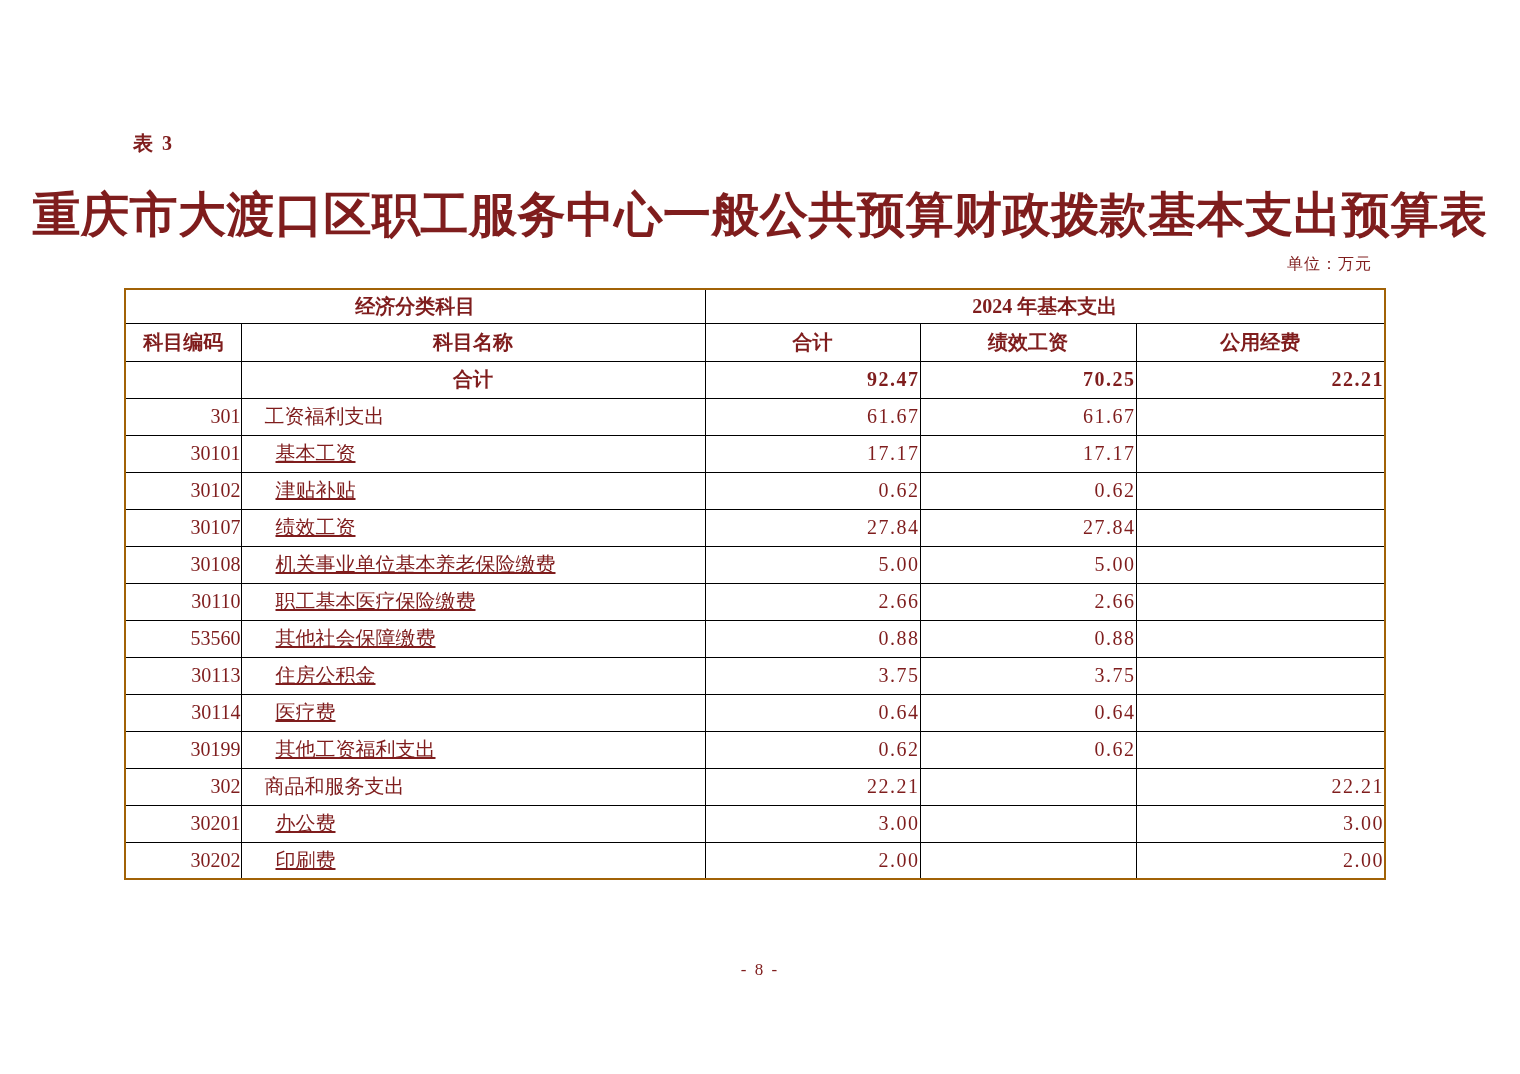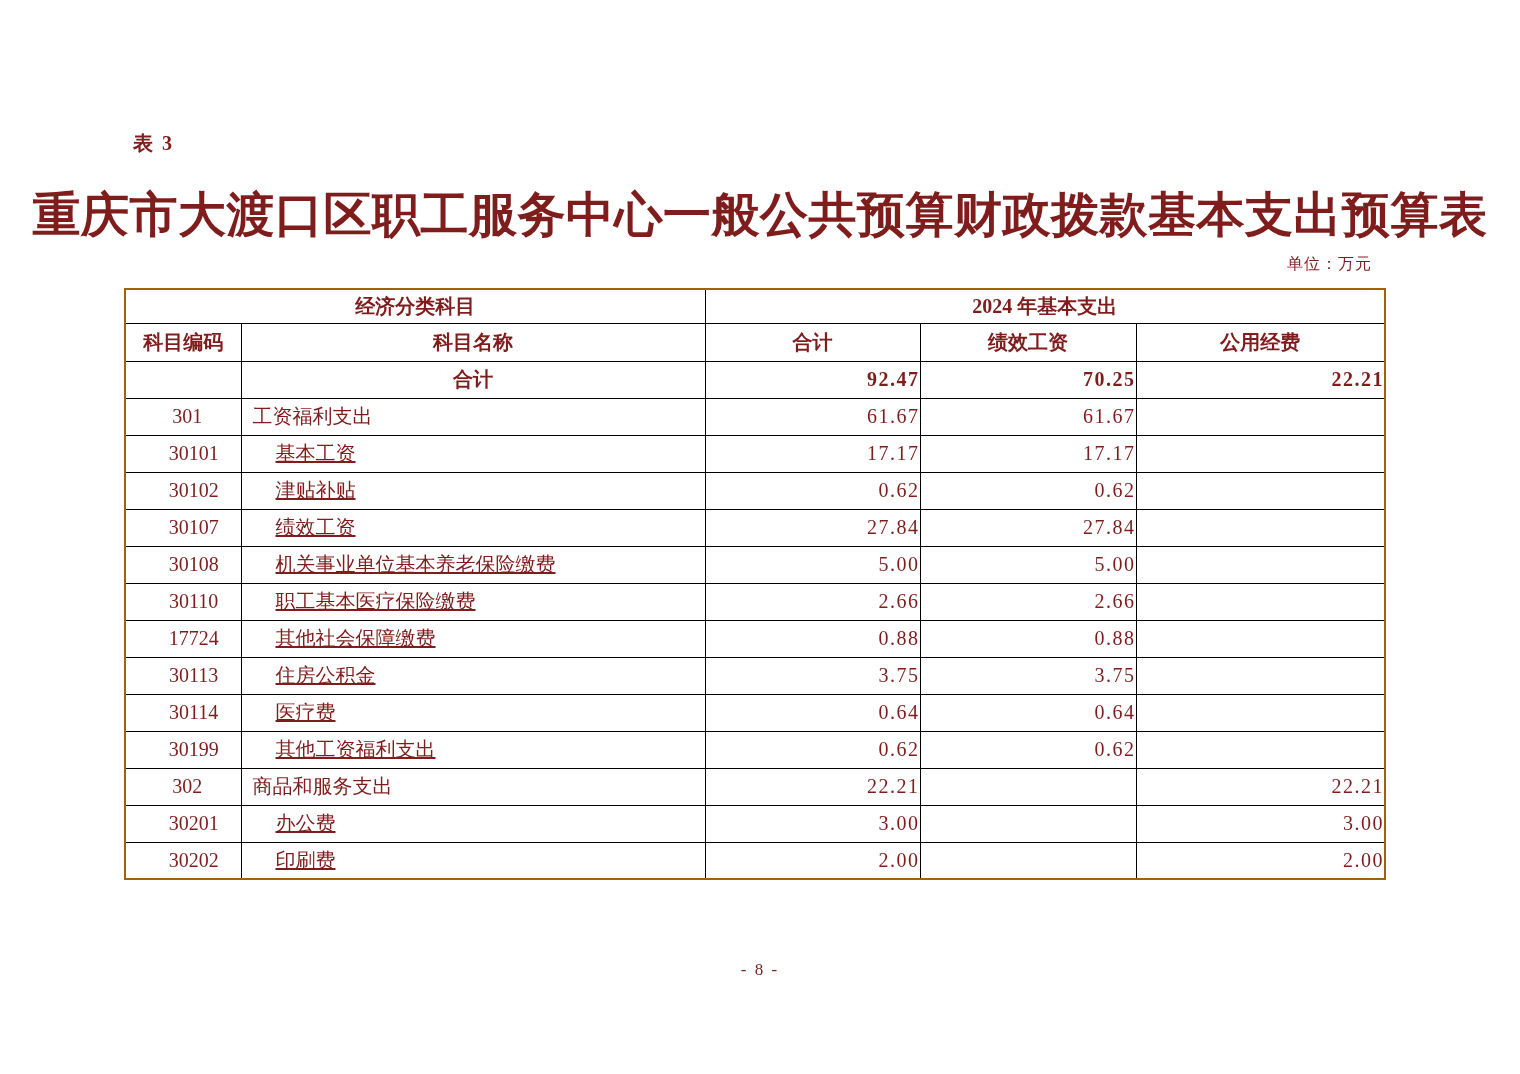--- a/index.html
+++ b/index.html
@@ -52,25 +52,25 @@
     font-size: 20px;
     vertical-align: middle;
     padding: 0;
     overflow: hidden;
     white-space: nowrap;
   }
   table.budget thead th { font-weight: bold; text-align: center; }
   tr.h1 { height: 34px; }
   tr.h2 { height: 38px; }
   tbody tr { height: 37px; }
-  td.code { text-align: center; }
+  td.code { text-align: right; }
   td.name { text-align: left; }
   td.num  { text-align: right; padding-right: 12px; letter-spacing: 1.5px; }
   tr.lvl0 td.code { padding-left: 8px; }
-  tr.lvl0 td.name { padding-left: 11px; }
+  tr.lvl0 td.name { padding-left: 23px; }
   tr.lvl1 td.code { padding-left: 21px; }
   tr.lvl1 td.name { padding-left: 34px; text-decoration: underline; }
   tr.total-row td { font-weight: bold; }
   tr.total-row td.name { text-align: center; padding-left: 0; }
   .page-footer {
     position: absolute;
     left: 0;
     top: 960px;
     width: 100%;
     text-align: center;
@@ -154,21 +154,21 @@
         <td class="num"></td>
       </tr>
       <tr class="lvl1">
         <td class="code">30110</td>
         <td class="name">职工基本医疗保险缴费</td>
         <td class="num">2.66</td>
         <td class="num">2.66</td>
         <td class="num"></td>
       </tr>
       <tr class="lvl1">
-        <td class="code">17724</td>
+        <td class="code">53560</td>
         <td class="name">其他社会保障缴费</td>
         <td class="num">0.88</td>
         <td class="num">0.88</td>
         <td class="num"></td>
       </tr>
       <tr class="lvl1">
         <td class="code">30113</td>
         <td class="name">住房公积金</td>
         <td class="num">3.75</td>
         <td class="num">3.75</td>

